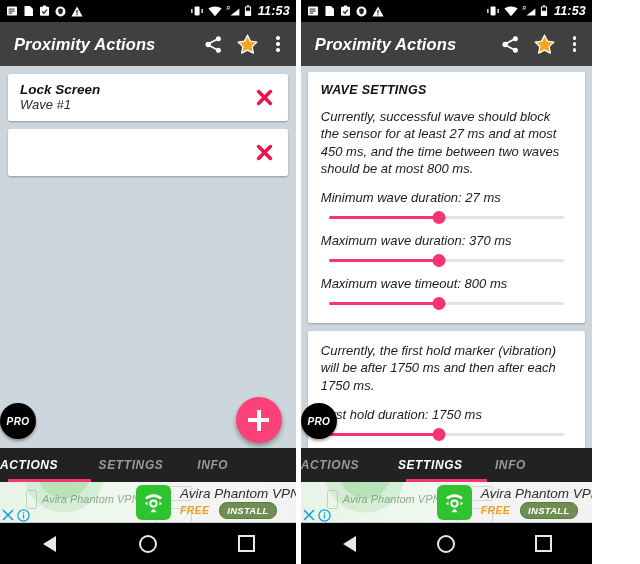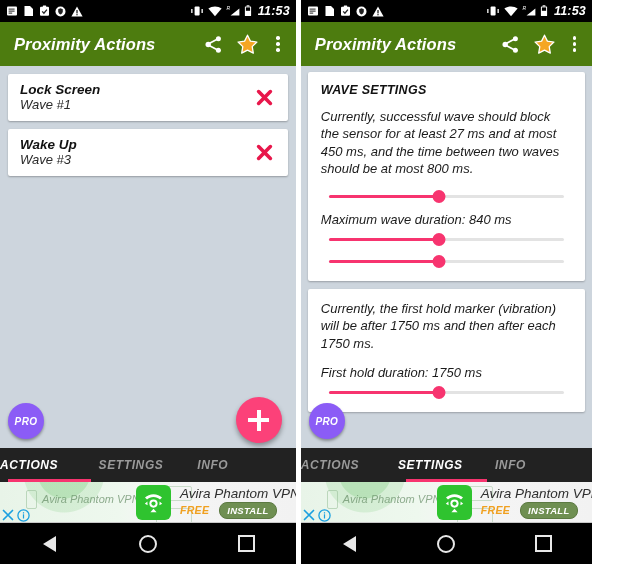--- a/index.html
+++ b/index.html
@@ -46,21 +46,21 @@
     color: #ffffff;
     font-size: 12.5px;
     font-weight: bold;
     letter-spacing: .2px;
     padding-left: 2px;
   }
 
   
   .appbar {
     height: 44px;
-    background: #4d7c0f;
+    background: #404040;
     display: flex;
     align-items: center;
     padding: 0 10px 0 14px;
     flex: none;
   }
   .appbar-title {
     color: #ffffff;
     font-size: 16.5px;
     font-weight: bold;
     letter-spacing: .1px;
@@ -137,25 +137,25 @@
   }
   .slider .thumb {
     position: absolute; top: 0px; width: 13px; height: 13px;
     background: #f7346f; border-radius: 50%; transform: translateX(-50%);
     cursor: pointer;
   }
 
   
   .pro-badge {
     position: absolute;
-    left: 8px;
+    left: 0;
     bottom: 9px;
     width: 36px; height: 36px;
     border-radius: 50%;
-    background: #8b5cf6;
+    background: #000000;
     color: #ffffff;
     font-size: 10px;
     font-weight: bold;
     letter-spacing: .4px;
     display: flex; align-items: center; justify-content: center;
     box-shadow: 0 2px 3px rgba(0,0,0,.35);
     cursor: pointer;
     z-index: 5;
   }
   .fab {
@@ -384,24 +384,20 @@
             <span class="ac-sub">Wave #1</span>
           </div>
           <span class="ac-del">
             <svg width="19" height="19" viewBox="0 0 19 19">
                 <path d="M3.6 3.6l11.8 11.8M15.4 3.6L3.6 15.4" stroke="#e8174b" stroke-width="3.6" stroke-linecap="round"></path>
               </svg>
           </span>
         </div>
 
         <div class="action-card">
-          <div class="ac-text">
-            <span class="ac-title">Wake Up</span>
-            <span class="ac-sub">Wave #3</span>
-          </div>
           <span class="ac-del">
             <svg width="19" height="19" viewBox="0 0 19 19">
                 <path d="M3.6 3.6l11.8 11.8M15.4 3.6L3.6 15.4" stroke="#e8174b" stroke-width="3.6" stroke-linecap="round"></path>
               </svg>
           </span>
         </div>
 
       </div>
 
       <div class="pro-badge">PRO</div>
@@ -549,37 +545,39 @@
     </div>
 
     <div class="content">
       <div class="settings-wrap">
 
         <div class="s-card">
           <div class="s-head">WAVE SETTINGS</div>
           <div class="s-desc">Currently, successful wave should block the sensor for at least 27 ms and at most 450 ms, and the time between two waves should be at most 800 ms.</div>
 
           <div class="s-row">
+            <div class="s-label">Minimum wave duration: 27 ms</div>
             <div class="slider">
               <span class="track"></span>
               <span class="fill" style="width:47%"></span>
               <span class="thumb" style="left:47%"></span>
             </div>
           </div>
 
           <div class="s-row">
-            <div class="s-label">Maximum wave duration: 840 ms</div>
+            <div class="s-label">Maximum wave duration: 370 ms</div>
             <div class="slider">
               <span class="track"></span>
               <span class="fill" style="width:47%"></span>
               <span class="thumb" style="left:47%"></span>
             </div>
           </div>
 
           <div class="s-row">
+            <div class="s-label">Maximum wave timeout: 800 ms</div>
             <div class="slider">
               <span class="track"></span>
               <span class="fill" style="width:47%"></span>
               <span class="thumb" style="left:47%"></span>
             </div>
           </div>
         </div>
 
         <div class="s-card">
           <div class="s-desc">Currently, the first hold marker (vibration) will be after 1750 ms and then after each 1750 ms.</div>

